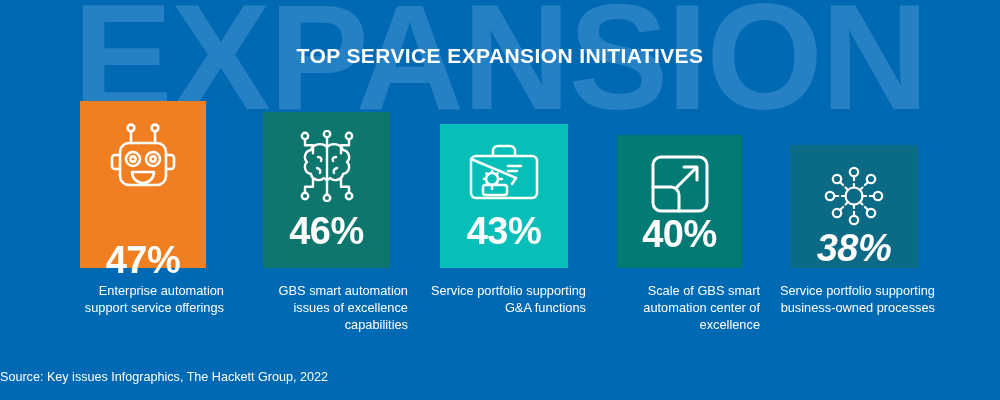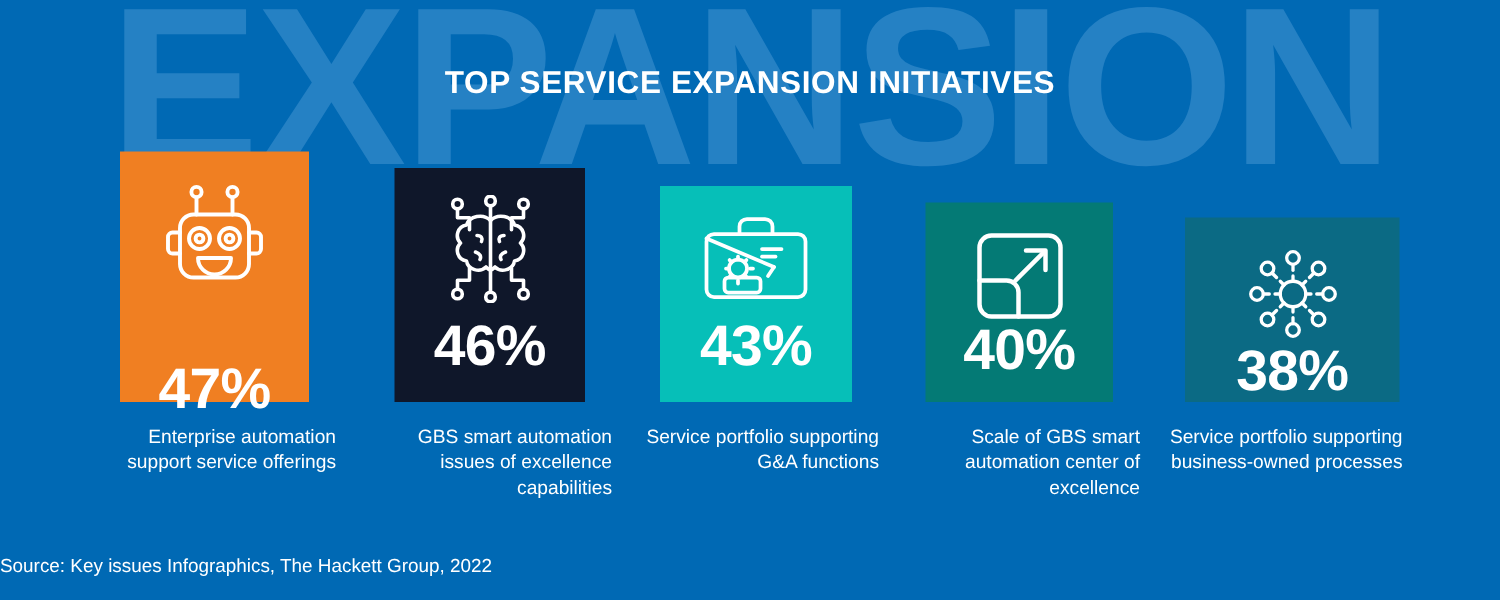--- a/index.html
+++ b/index.html
@@ -148,21 +148,21 @@
             <circle cx="47" cy="40" r="7"></circle>
             <circle cx="47" cy="40" r="2.6"></circle>
             <path d="M26 53 a11 11 0 0 0 22 0 z"></path>
           </svg>
         </span>
         <span class="card-value">47%</span>
       </div>
     </div>
 
     <div class="card" id="card-1" style="left: 263px; width: 127px;">
-      <div class="card-box" id="card-box-1" style="height: 156px; background: #0f172a;">
+      <div class="card-box" id="card-box-1" style="height: 156px; background: #0f766e;">
         <span class="card-icon">
           <svg width="72" height="72" viewBox="0 0 72 72" fill="none" stroke="#ffffff" stroke-width="2.4" stroke-linecap="round" stroke-linejoin="round">
             <circle cx="14" cy="6" r="3.2"></circle>
             <circle cx="36" cy="4" r="3.2"></circle>
             <circle cx="58" cy="6" r="3.2"></circle>
             <circle cx="14" cy="66" r="3.2"></circle>
             <circle cx="36" cy="68" r="3.2"></circle>
             <circle cx="58" cy="66" r="3.2"></circle>
             <path d="M14 9.2 v6 h8 v8"></path>
             <line x1="36" y1="7.2" x2="36" y2="64.8"></line>
@@ -207,21 +207,21 @@
             <rect x="4" y="4" width="54" height="54" rx="8"></rect>
             <path d="M4 34 a0 0 0 0 1 0 0 h18 a8 8 0 0 1 8 8 v16"></path>
             <line x1="28" y1="34" x2="47" y2="15"></line>
             <polyline points="35,14 48,14 48,27"></polyline>
           </svg>
         </span>
         <span class="card-value">40%</span>
       </div>
     </div>
 
-    <div class="card" id="card-4" style="left: 790px; width: 143px;">
+    <div class="card" id="card-4" style="left: 790px; width: 128px; font-style: italic;">
       <div class="card-box" id="card-box-4" style="height: 123px; background: rgb(11, 106, 132);">
         <span class="card-icon">
           <svg width="66" height="66" viewBox="0 0 66 66" fill="none" stroke="#ffffff" stroke-width="2.2" stroke-linecap="round" stroke-linejoin="round">
             <g>
               <circle cx="33" cy="33" r="8.5"></circle>
               <path d="M33 21 v3.5 M33 41.5 v3.5 M21 33 h3.5 M41.5 33 h3.5
                        M24.5 24.5 l2.5 2.5 M39 39 l2.5 2.5 M41.5 24.5 l-2.5 2.5 M24.5 41.5 l2.5 -2.5"></path>
             </g>
             <circle cx="33" cy="9" r="4.2"></circle>
             <path d="M33 13.2 l0 4"></path>

